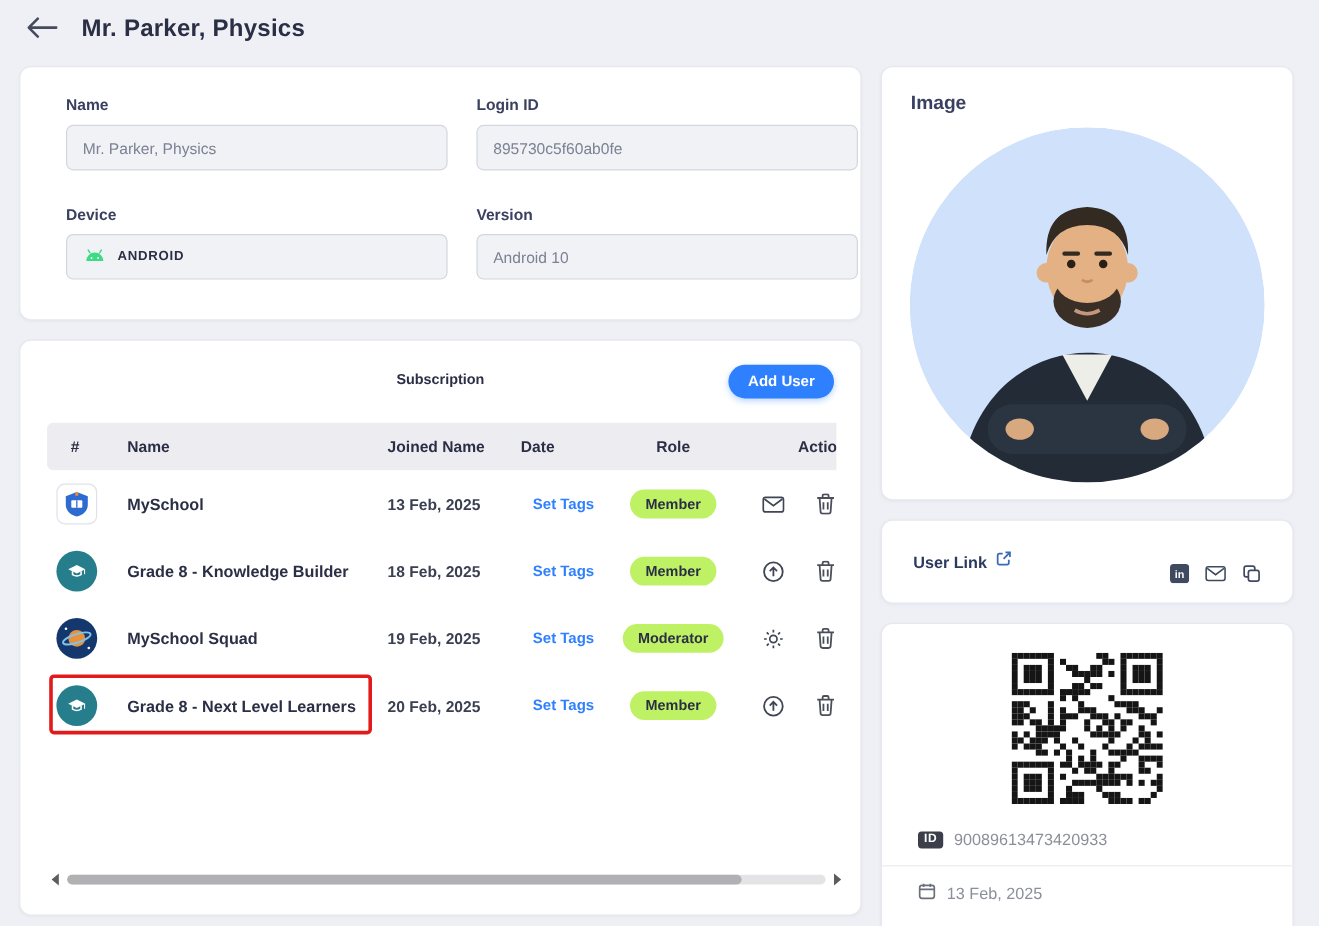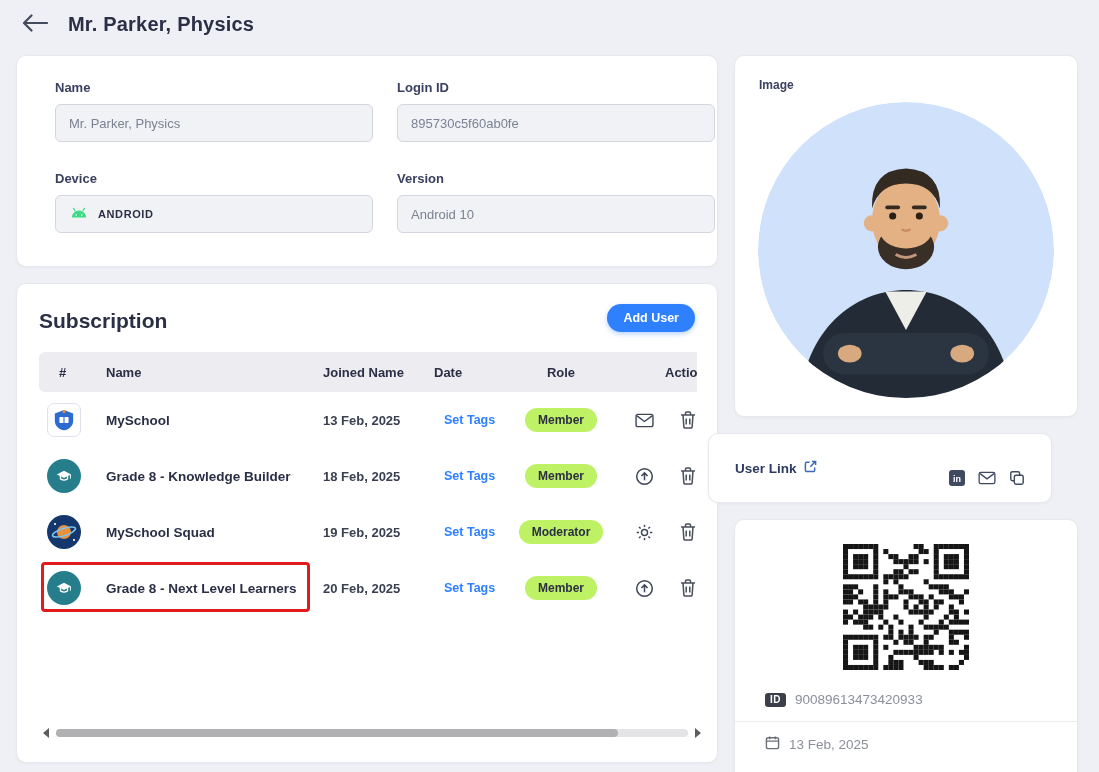--- a/index.html
+++ b/index.html
@@ -26,21 +26,21 @@
     width:100%; height:38px; background:#f1f2f6; border:1px solid #d3d6de; border-radius:6px;
     padding:0 13px; font-size:13px; color:#7c8293; font-family:"Liberation Sans", sans-serif;
     display:flex; align-items:center; gap:9px; outline:none;
   }
   input.input { display:block; line-height:36px; }
   .device-text { font-size:11px; font-weight:700; letter-spacing:.6px; color:#2b2f45; }
 
   
   .card-subscription { left:16px; top:283px; width:702px; height:480px; padding:22px; }
   .sub-head { position:relative; height:28px; }
-  .sub-title { font-size:21px; font-weight:700; color:#2b2f45; padding-top:3px; }
+  .sub-title { font-size:12px; font-weight:700; color:#2b2f45; padding-top:3px;text-align:center; }
   .add-user-btn {
     position:absolute; right:0; top:-2px; background:#2f80ff; color:#fff; border:none; cursor:pointer;
     font-family:"Liberation Sans", sans-serif; font-size:12.5px; font-weight:700;
     padding:7px 16px; border-radius:16px; box-shadow:0 2px 5px rgba(47,128,255,.35);
   }
   .table-wrap { position:relative; margin-top:18px; width:658px; overflow:hidden; }
   .t-head, .t-row { display:flex; align-items:center; width:720px; }
   .t-head { height:40px; background:#ededf1; border-radius:6px; font-size:13px; font-weight:700; color:#2b2f45; }
   .t-row { height:56px; background:#fff; }
   .c { flex:none; display:flex; align-items:center; }
@@ -72,24 +72,24 @@
   
   .hscroll { position:absolute; left:26px; right:16px; bottom:24px; display:flex; align-items:center; gap:7px; }
   .hs-arrow { width:0; height:0; border-top:5px solid transparent; border-bottom:5px solid transparent; cursor:pointer; }
   .hs-left  { border-right:6px solid #5c5c5c; }
   .hs-right { border-left:6px solid #5c5c5c; }
   .hs-track { flex:1; height:8px; background:#e4e4e6; border-radius:4px; position:relative; }
   .hs-thumb { position:absolute; left:0; top:0; height:8px; width:89%; background:#b1b1b4; border-radius:4px; cursor:pointer; }
 
   
   .card-image { left:734px; top:55px; width:344px; height:362px; padding:22px 24px; }
-  .image-label { font-size:12px; font-weight:700; color:#3a4060; }
+  .image-label { font-size:16px; font-weight:700; color:#3a4060; }
   .photo-wrap { margin-top:10px; display:flex; justify-content:center; }
 
-  .card-userlink { left:708px; top:433px; width:344px; height:70px; padding:0 26px; display:flex; align-items:center; justify-content:space-between; }
+  .card-userlink { left:734px; top:433px; width:344px; height:70px; padding:0 26px; display:flex; align-items:center; justify-content:space-between; }
   .ul-left { display:flex; align-items:center; gap:7px; }
   .ul-label { font-size:13.5px; font-weight:700; color:#2b3a5e; }
   .ul-icons { display:flex; align-items:center; gap:13px;margin-top:20px; }
   .ul-icons .act { color:#3f4a61; }
 
   .card-id { left:734px; top:519px; width:344px; height:282px; padding-top:24px; }
   .qr-box { width:126px; height:126px; margin:0 auto; background:#fff; }
   .id-row { margin:22px 0 0 30px; display:flex; align-items:center; gap:9px; font-size:13.5px; color:#8b8f9a; }
   .id-chip { width:21px; height:14px; background:#3c3f49; border-radius:3px; color:#fff; font-size:10px; font-weight:700; display:flex; align-items:center; justify-content:center; letter-spacing:.5px; }
   .divider { margin-top:14px; height:1px; background:#ececf0; }

